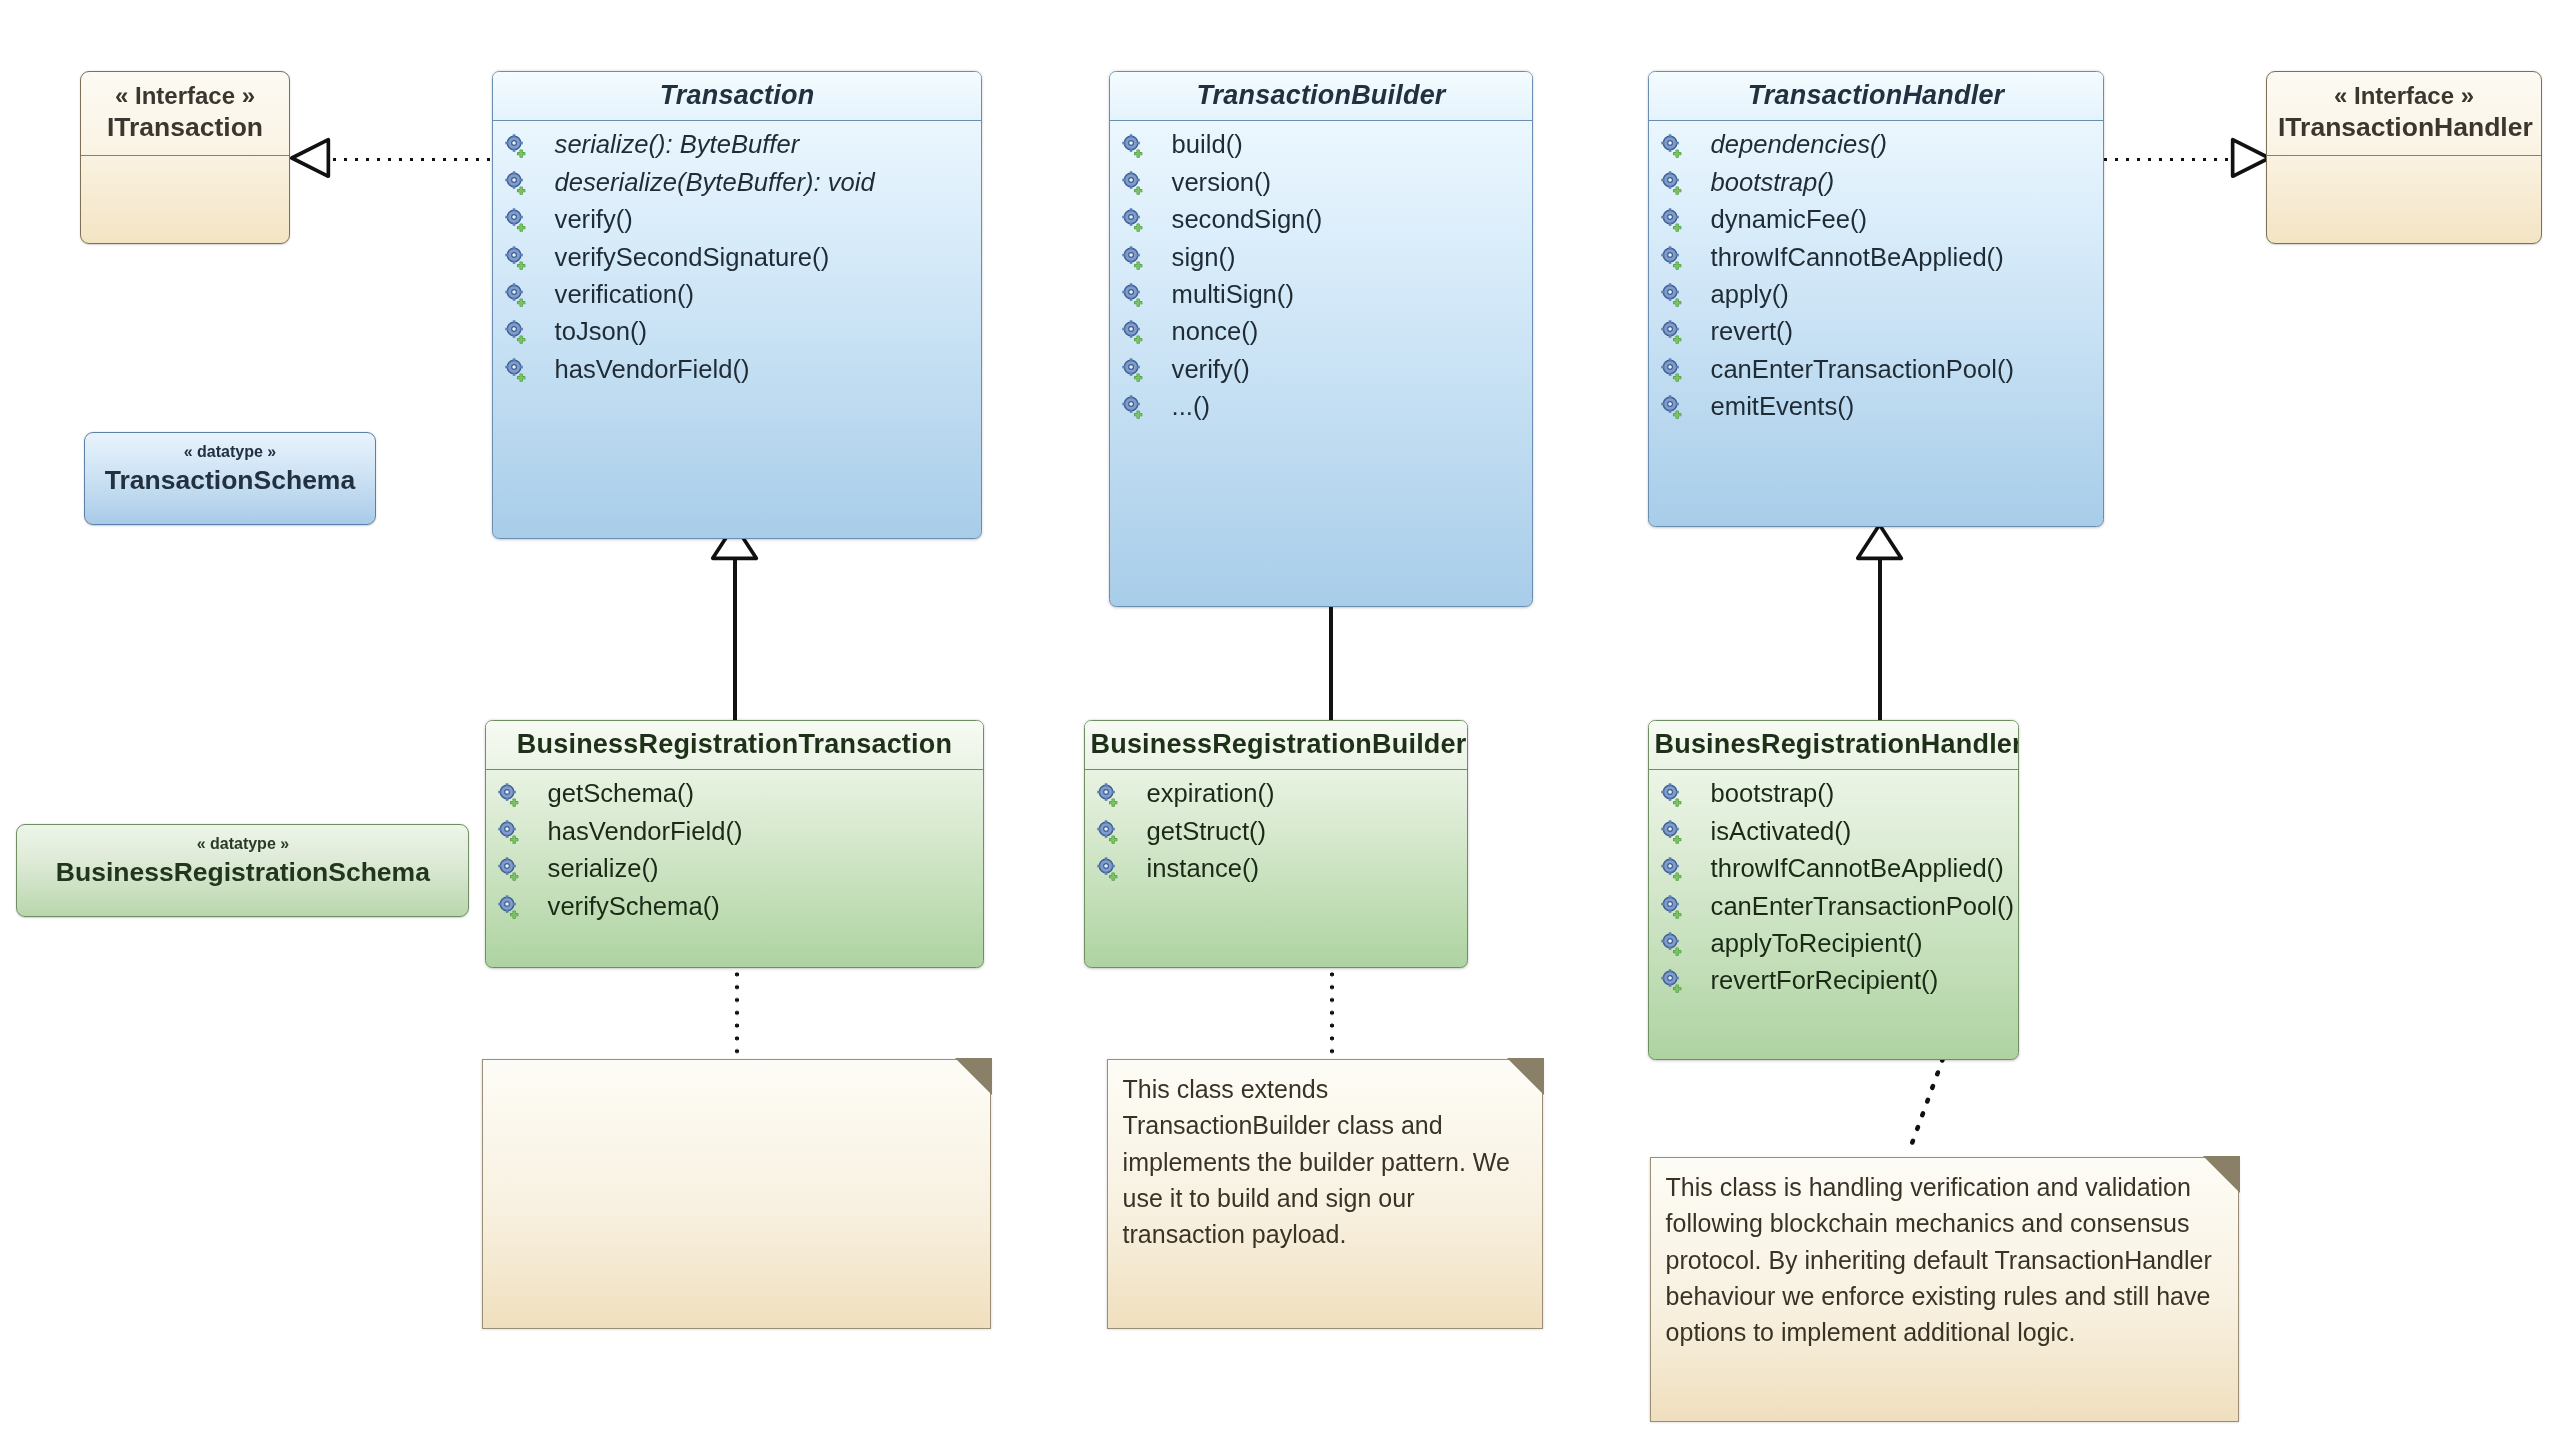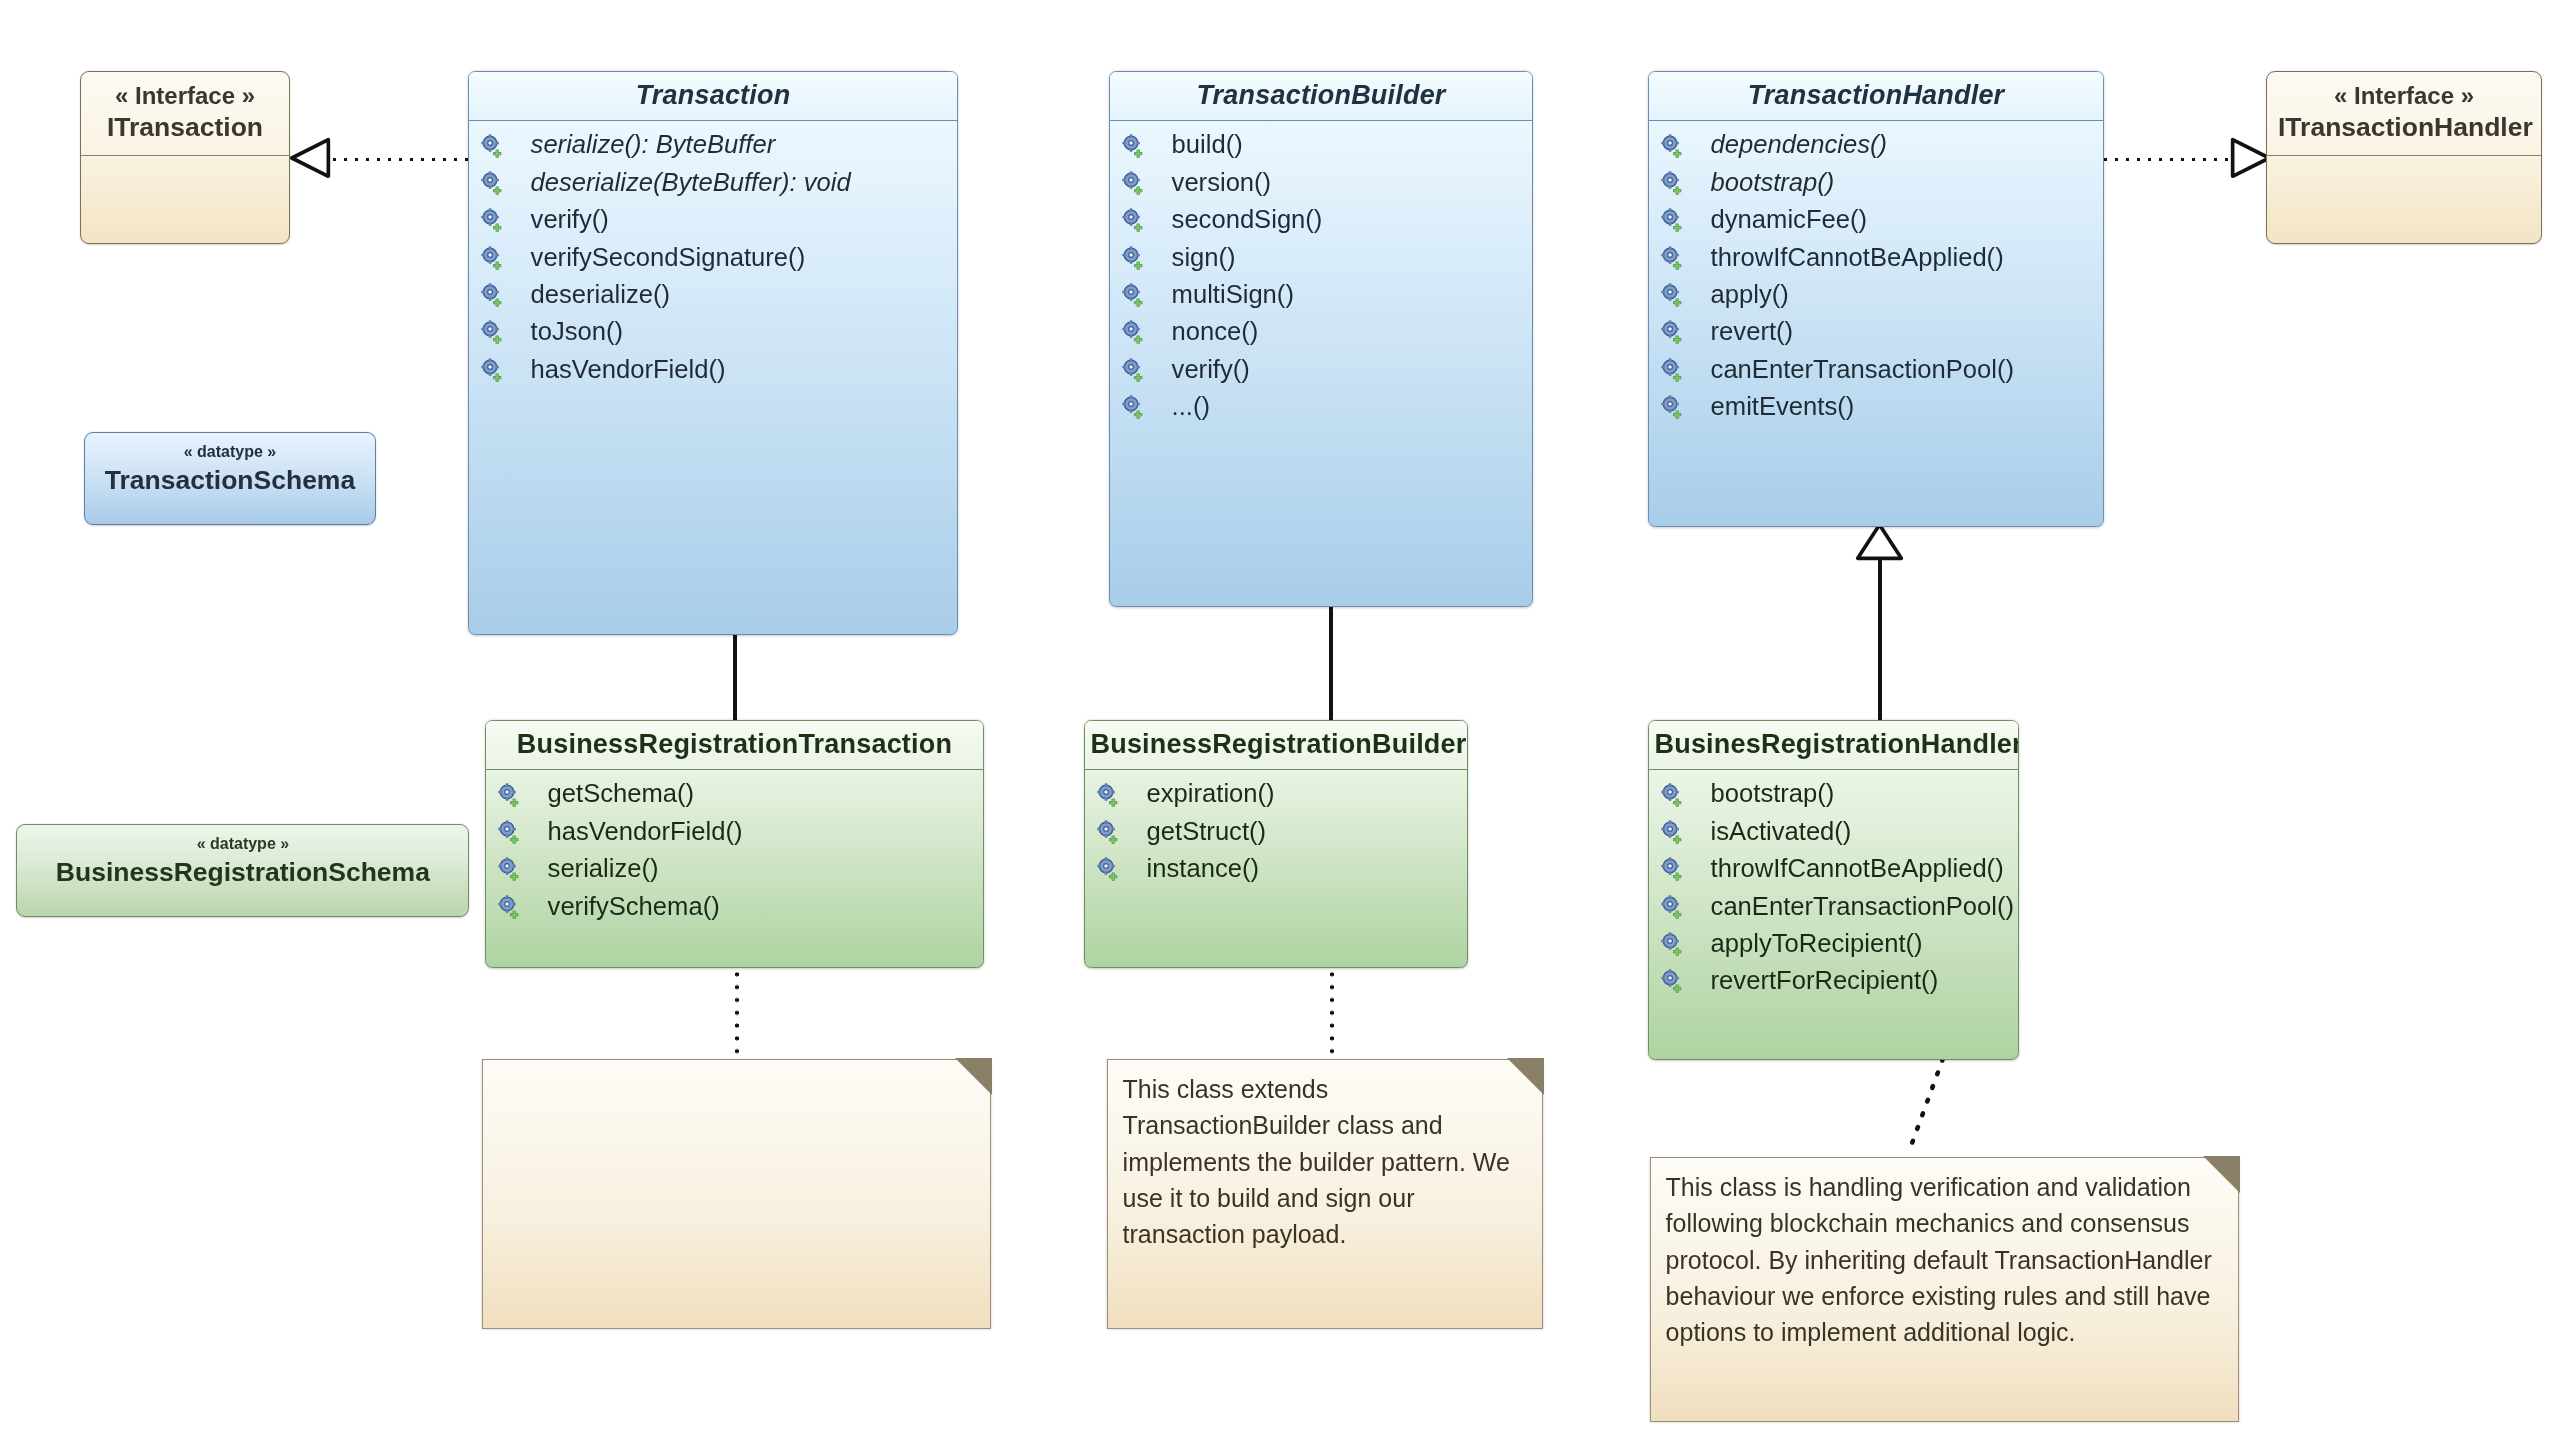--- a/index.html
+++ b/index.html
@@ -131,21 +131,21 @@
   <div class="node dtbox dt-blue" style="left:84px;top:432px;width:292px;height:93px;">
     <div class="dt-stereo">« datatype »</div>
     <div class="dt-name">TransactionSchema</div>
   </div>
 
   <div class="node dtbox dt-green" style="left:16.4px;top:824px;width:453px;height:93px;">
     <div class="dt-stereo">« datatype »</div>
     <div class="dt-name">BusinessRegistrationSchema</div>
   </div>
 
-  <div class="node clsbox cls-blue" style="left:468px;top:71px;width:490px;height:564px;">
+  <div class="node clsbox cls-blue" style="left:492px;top:71px;width:490px;height:468px;">
     <div class="cls-title">Transaction</div>
     <div class="cls-members">
       <div class="member abstract">
         <span class="gear">
           <svg viewBox="0 0 28 28">
               <g>
                 <circle cx="11" cy="11" r="7.4" fill="#7f9ccb" stroke="#3d5f93" stroke-width="1.6"></circle>
                 <circle cx="11" cy="11" r="2.6" fill="#e9eff8" stroke="#3d5f93" stroke-width="1.3"></circle>
                 <rect x="9.6" y="1.4" width="2.8" height="3.4" fill="#5b7db5"></rect>
                 <rect x="9.6" y="17.2" width="2.8" height="3.4" fill="#5b7db5"></rect>
@@ -237,21 +237,21 @@
                 <rect x="17.2" y="9.6" width="3.4" height="2.8" fill="#5b7db5"></rect>
               </g>
               <g>
                 <rect x="17" y="18" width="3.6" height="9.2" rx="1" fill="#4f9c3f"></rect>
                 <rect x="14.2" y="20.8" width="9.2" height="3.6" rx="1" fill="#4f9c3f"></rect>
                 <rect x="17.7" y="18.7" width="2.2" height="7.8" rx=".8" fill="#7cc367"></rect>
                 <rect x="15" y="21.5" width="7.8" height="2.2" rx=".8" fill="#7cc367"></rect>
               </g>
             </svg>
         </span>
-        <span>deserialize()</span>
+        <span>verification()</span>
       </div>
       <div class="member">
         <span class="gear">
           <svg viewBox="0 0 28 28">
               <g>
                 <circle cx="11" cy="11" r="7.4" fill="#7f9ccb" stroke="#3d5f93" stroke-width="1.6"></circle>
                 <circle cx="11" cy="11" r="2.6" fill="#e9eff8" stroke="#3d5f93" stroke-width="1.3"></circle>
                 <rect x="9.6" y="1.4" width="2.8" height="3.4" fill="#5b7db5"></rect>
                 <rect x="9.6" y="17.2" width="2.8" height="3.4" fill="#5b7db5"></rect>
                 <rect x="1.4" y="9.6" width="3.4" height="2.8" fill="#5b7db5"></rect>

